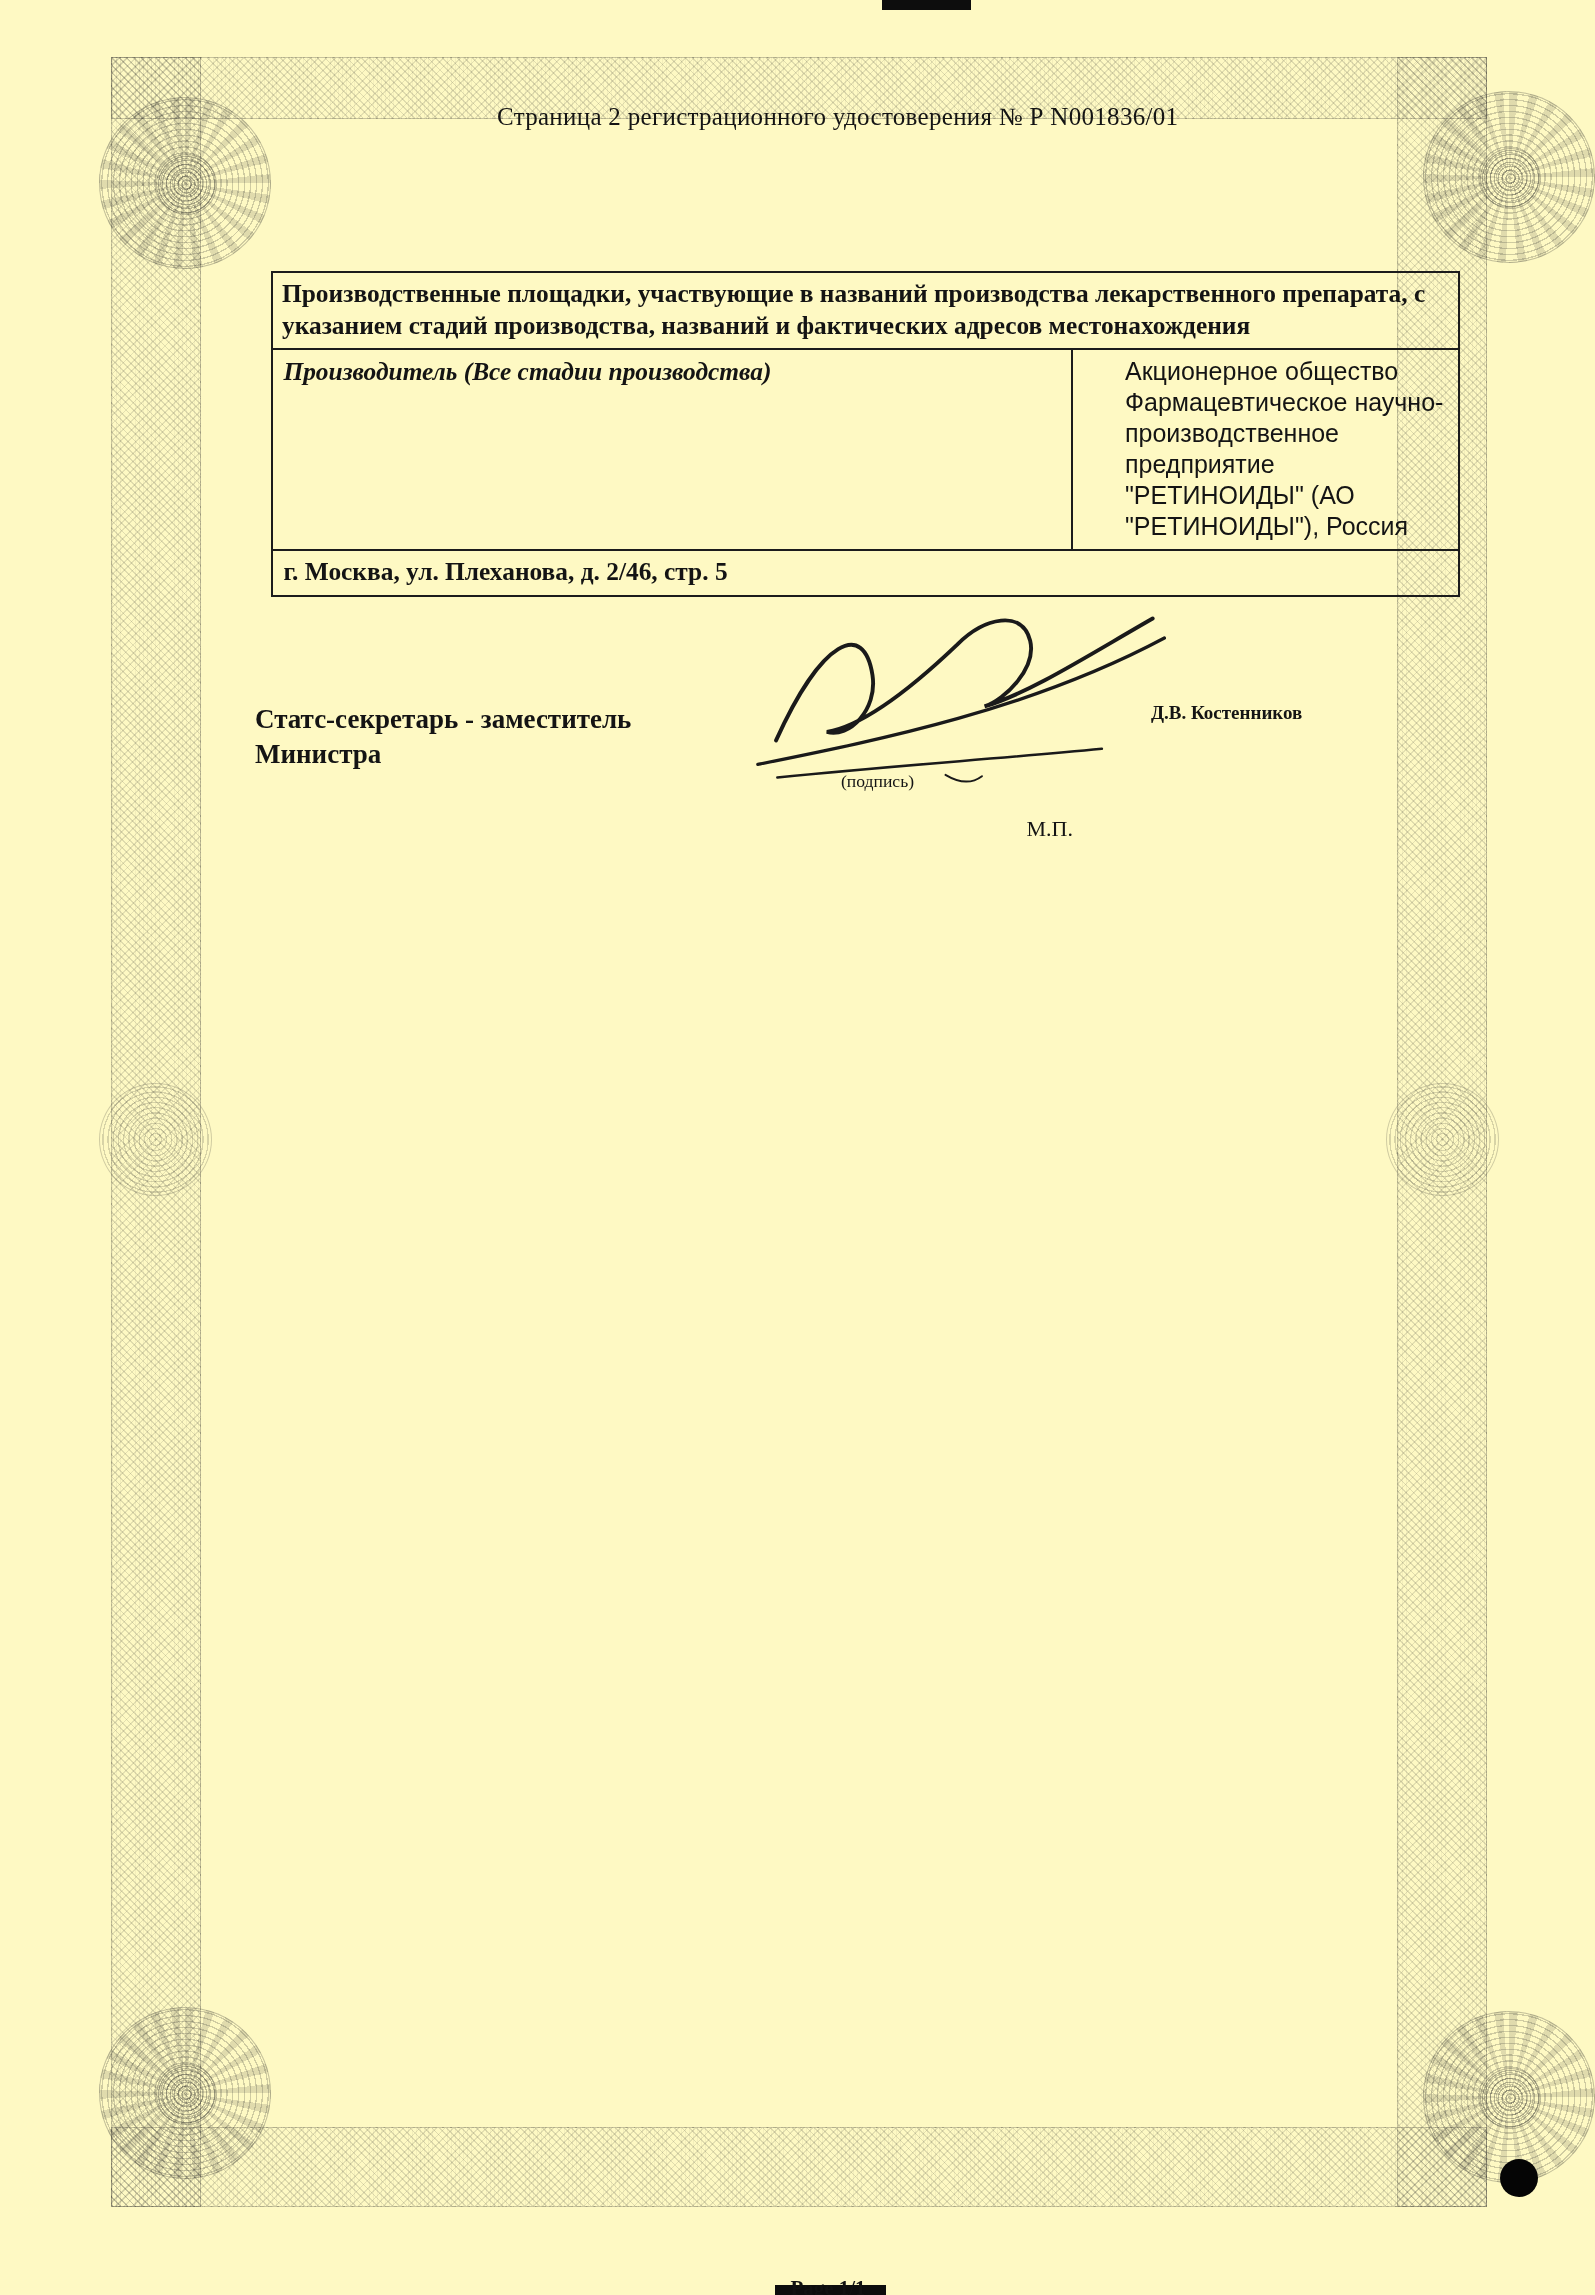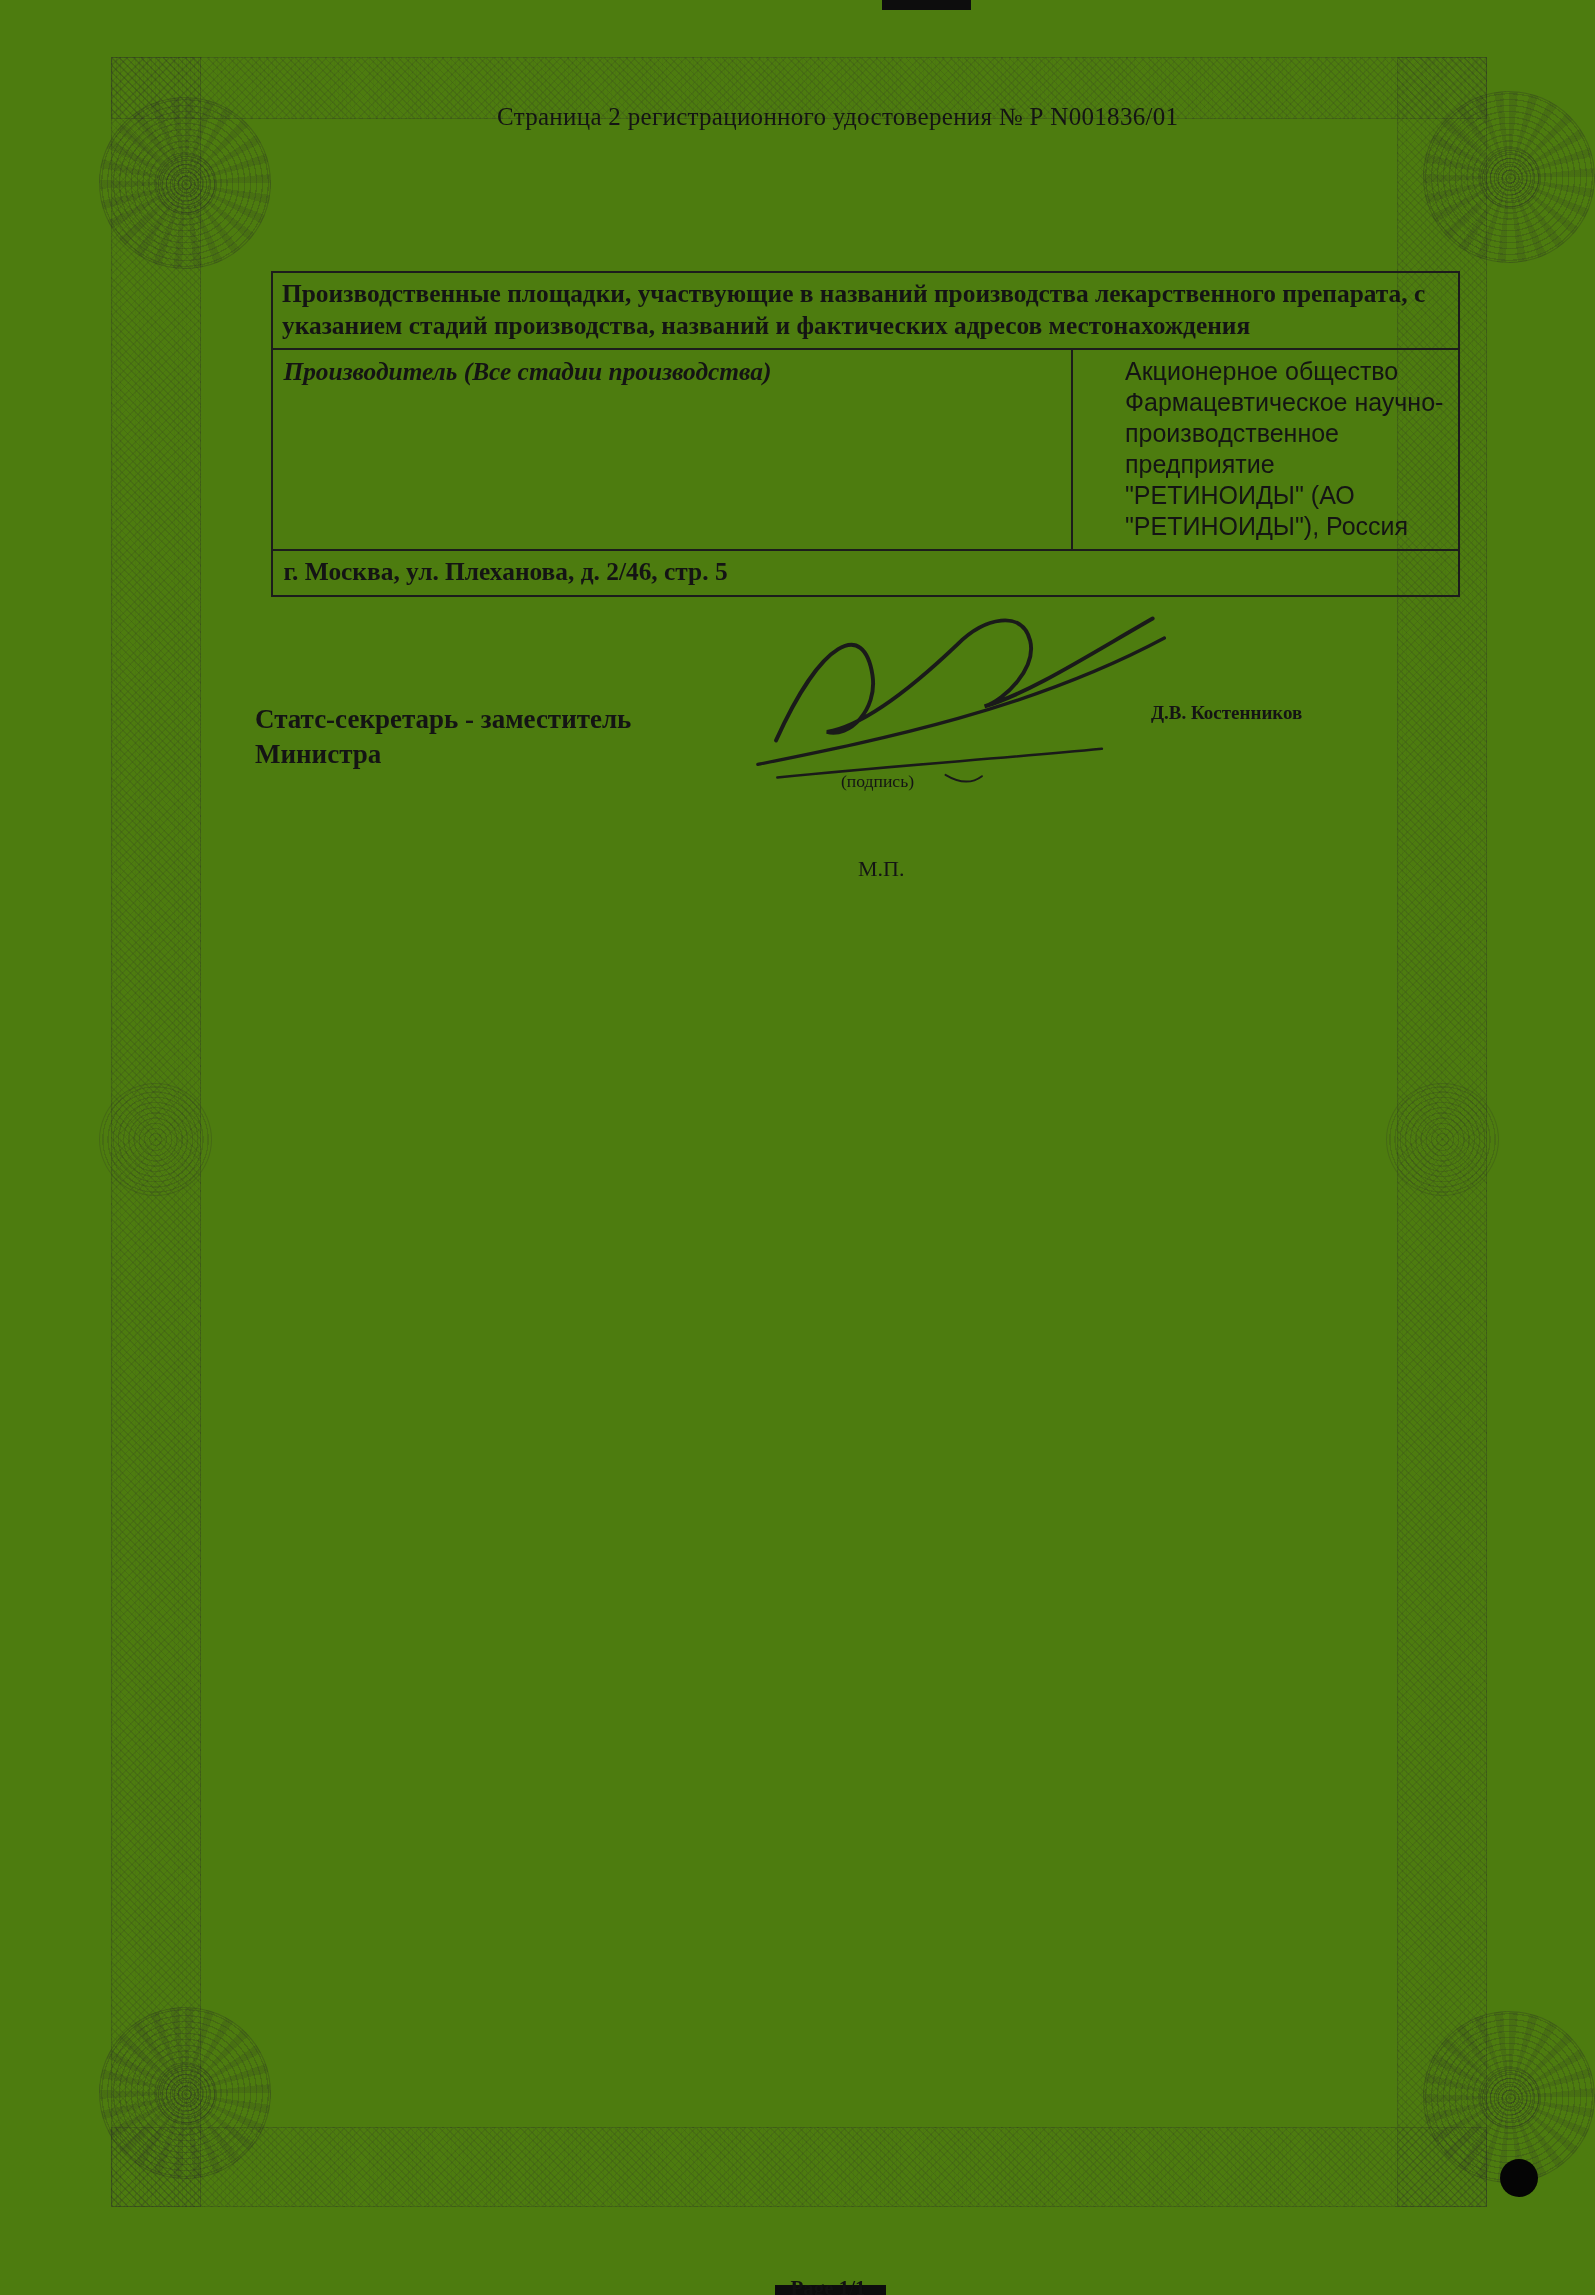--- a/index.html
+++ b/index.html
@@ -1,20 +1,20 @@
 <!DOCTYPE html>
 <html style="font-size:10.4px"><head>
 <meta charset="utf-8">
 <style>
   html,body{margin:0;padding:0;background:#6b6b6b;}
   .page{
     position:relative;
     width:1596px;
     height:2295px;
-    background:#4d7c0f;
+    background:#fef9c3;
     overflow:hidden;
     font-family:"Liberation Serif", serif;
     color:#141414;
   }
   
   .band{
     position:absolute;
     background:
       repeating-linear-gradient(45deg, rgba(40,40,40,0.14) 0 1.3px, transparent 1.3px 5.2px),
       repeating-linear-gradient(-45deg, rgba(40,40,40,0.12) 0 1.3px, transparent 1.3px 5.9px),
@@ -112,22 +112,22 @@
     font-size:19px;font-weight:bold;
   }
   .signature-svg{
     position:absolute;left:750px;top:600px;width:417px;height:196px;
   }
   .signature-caption{
     position:absolute;left:841px;top:771px;width:215px;
     font-size:17.6px;
   }
   .seal-label{
-    position:absolute;left:858px;top:816px;width:183px;
-    text-align:left;font-size:22px;margin-top:40px;
+    position:absolute;left:890px;top:816px;width:183px;
+    text-align:right;font-size:22px;
   }
   .page-footer{
     position:absolute;left:730px;top:2276px;width:196px;
     text-align:center;font-size:21px;font-weight:bold;color:#111;
   }
 </style>
 </head>
 <body>
 
 <div class="page">

